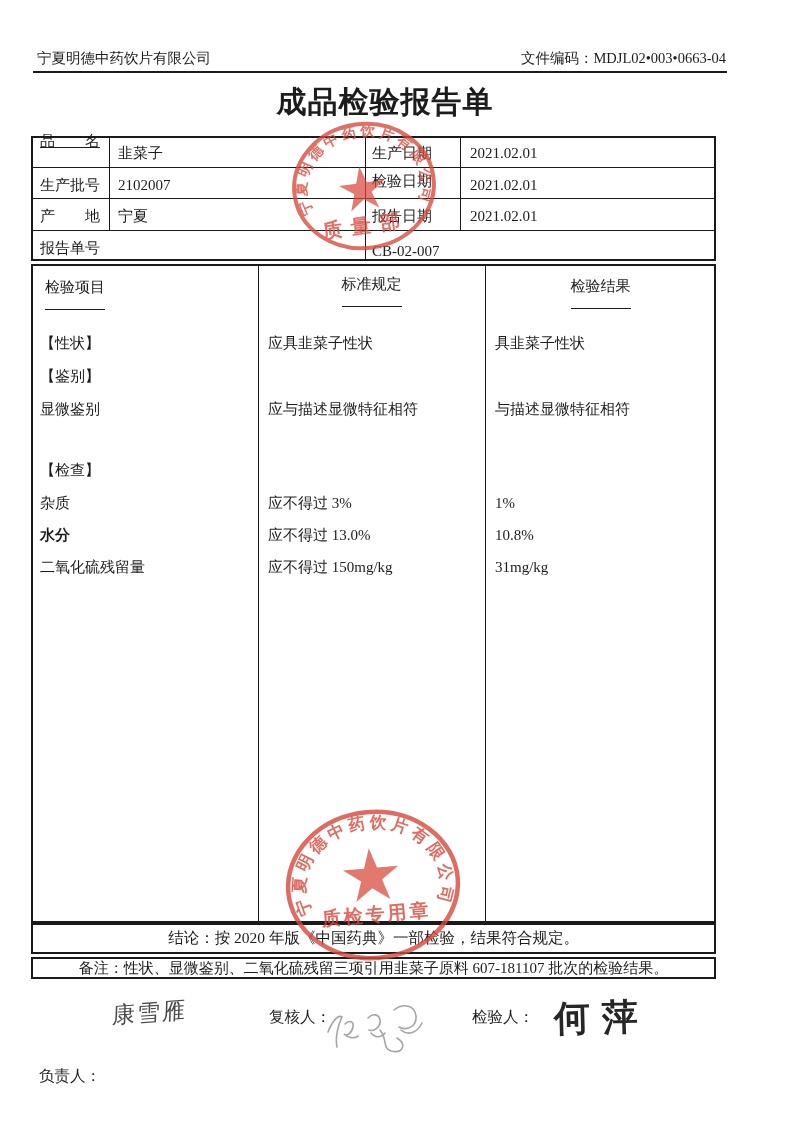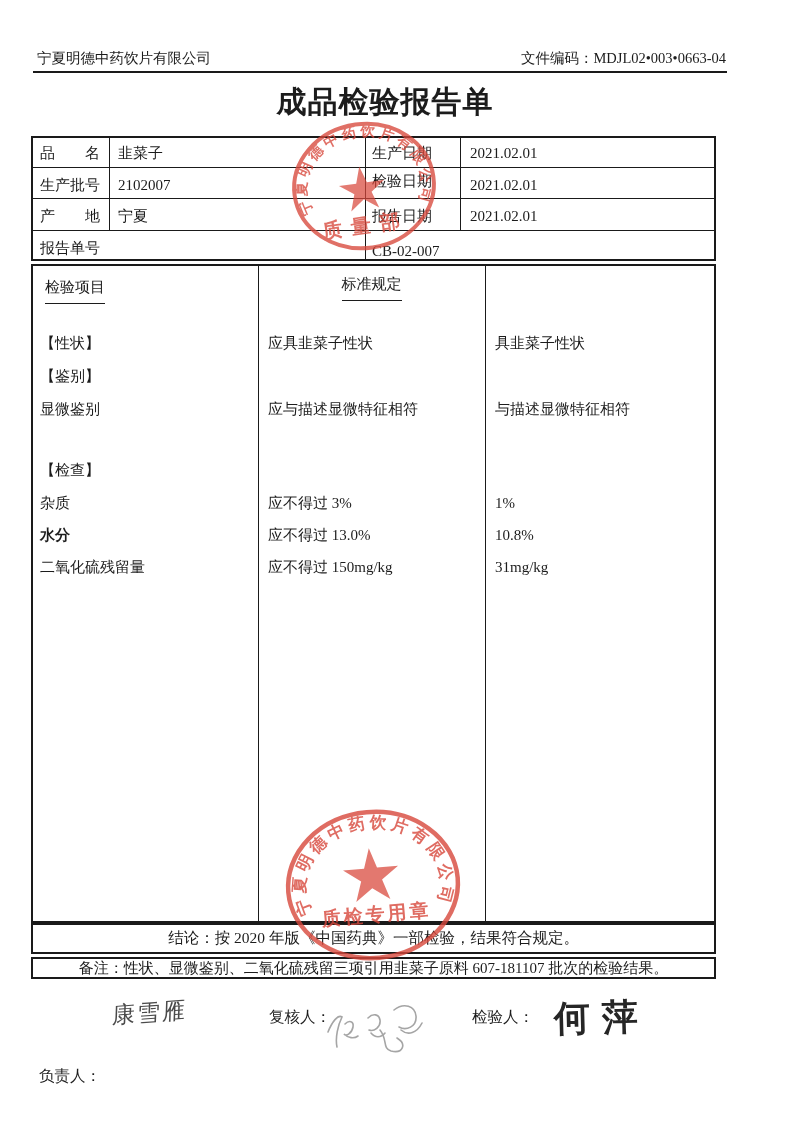--- a/index.html
+++ b/index.html
@@ -12,21 +12,21 @@
     overflow:hidden;
   }
   .abs{position:absolute;white-space:nowrap;line-height:1.2;}
   .rule{position:absolute;height:0;border-top:2px solid #1a1a1a;}
   .box{position:absolute;border:2px solid #1a1a1a;box-sizing:border-box;text-align:center;}
   .hline{position:absolute;height:0;border-top:1.5px solid #1a1a1a;}
   .vline{position:absolute;width:0;border-left:1.5px solid #1a1a1a;}
   .t14{font-size:14.5px;}
   .t15{font-size:15px;}
   .title{font-size:30px;font-weight:bold;letter-spacing:1px;}
-  .colhead{font-size:15px;border-bottom:1.2px solid #1c1c1c;padding-bottom:8px;}
+  .colhead{font-size:15px;border-bottom:1.2px solid #1c1c1c;padding-bottom:14px;}
   .center-row{display:flex;align-items:center;justify-content:center;}
   .sig-label{font-size:15.5px;}
   .sig-hand1{
     font-size:23px;color:#4a4a4a;letter-spacing:2px;
     transform:rotate(-4deg) skewX(-6deg);transform-origin:left center;
   }
   .sig-hand3{
     font-size:36px;font-weight:600;color:#262626;letter-spacing:12px;
     transform:rotate(-1.5deg);transform-origin:left center;
   }
@@ -46,21 +46,21 @@
 
   <div class="box" style="left:31px;top:136px;width:685px;height:125px;">
     <div class="hline" style="left:0;top:29px;width:681px;"></div>
     <div class="hline" style="left:0;top:60px;width:681px;"></div>
     <div class="hline" style="left:0;top:92px;width:681px;"></div>
     <div class="vline" style="left:76px;top:0;height:92px;"></div>
     <div class="vline" style="left:332px;top:0;height:121px;"></div>
     <div class="vline" style="left:427px;top:0;height:92px;"></div>
   </div>
 
-  <div class="abs t15" style="left:40px;top:144px;">品　　名</div>
+  <div class="abs t15" style="left:40px;top:132px;text-decoration:underline;">品　　名</div>
   <div class="abs t15" style="left:118px;top:144px;">韭菜子</div>
   <div class="abs t15" style="left:372px;top:144px;">生产日期</div>
   <div class="abs t15" style="left:470px;top:144px;">2021.02.01</div>
 
   <div class="abs t15" style="left:40px;top:176px;">生产批号</div>
   <div class="abs t15" style="left:118px;top:176px;">2102007</div>
   <div class="abs t15" style="left:372px;top:172px;">检验日期</div>
   <div class="abs t15" style="left:470px;top:176px;">2021.02.01</div>
 
   <div class="abs t15" style="left:40px;top:207px;">产　　地</div>
@@ -71,20 +71,21 @@
   <div class="abs t15" style="left:40px;top:239px;">报告单号</div>
   <div class="abs t15" style="left:372px;top:242px;">CB-02-007</div>
 
   <div class="box" style="left:31px;top:264px;width:685px;height:659px;">
     <div class="vline" style="left:225px;top:0;height:655px;"></div>
     <div class="vline" style="left:452px;top:0;height:655px;"></div>
   </div>
 
   <div class="abs" style="left:45px;top:277px;"><span class="colhead">检验项目</span></div>
   <div class="colcell" style="left:258px;top:275px;width:227px;"><span class="colhead">标准规定</span></div>
+  <div class="colcell" style="left:485px;top:277px;width:231px;"><span class="colhead">检验结果</span></div>
 
   <div class="abs t15" style="left:40px;top:334px;">【性状】</div>
   <div class="abs t15" style="left:268px;top:334px;">应具韭菜子性状</div>
   <div class="abs t15" style="left:495px;top:334px;">具韭菜子性状</div>
 
   <div class="abs t15" style="left:40px;top:367px;">【鉴别】</div>
 
   <div class="abs t15" style="left:40px;top:400px;">显微鉴别</div>
   <div class="abs t15" style="left:268px;top:400px;">应与描述显微特征相符</div>
   <div class="abs t15" style="left:495px;top:400px;">与描述显微特征相符</div>

